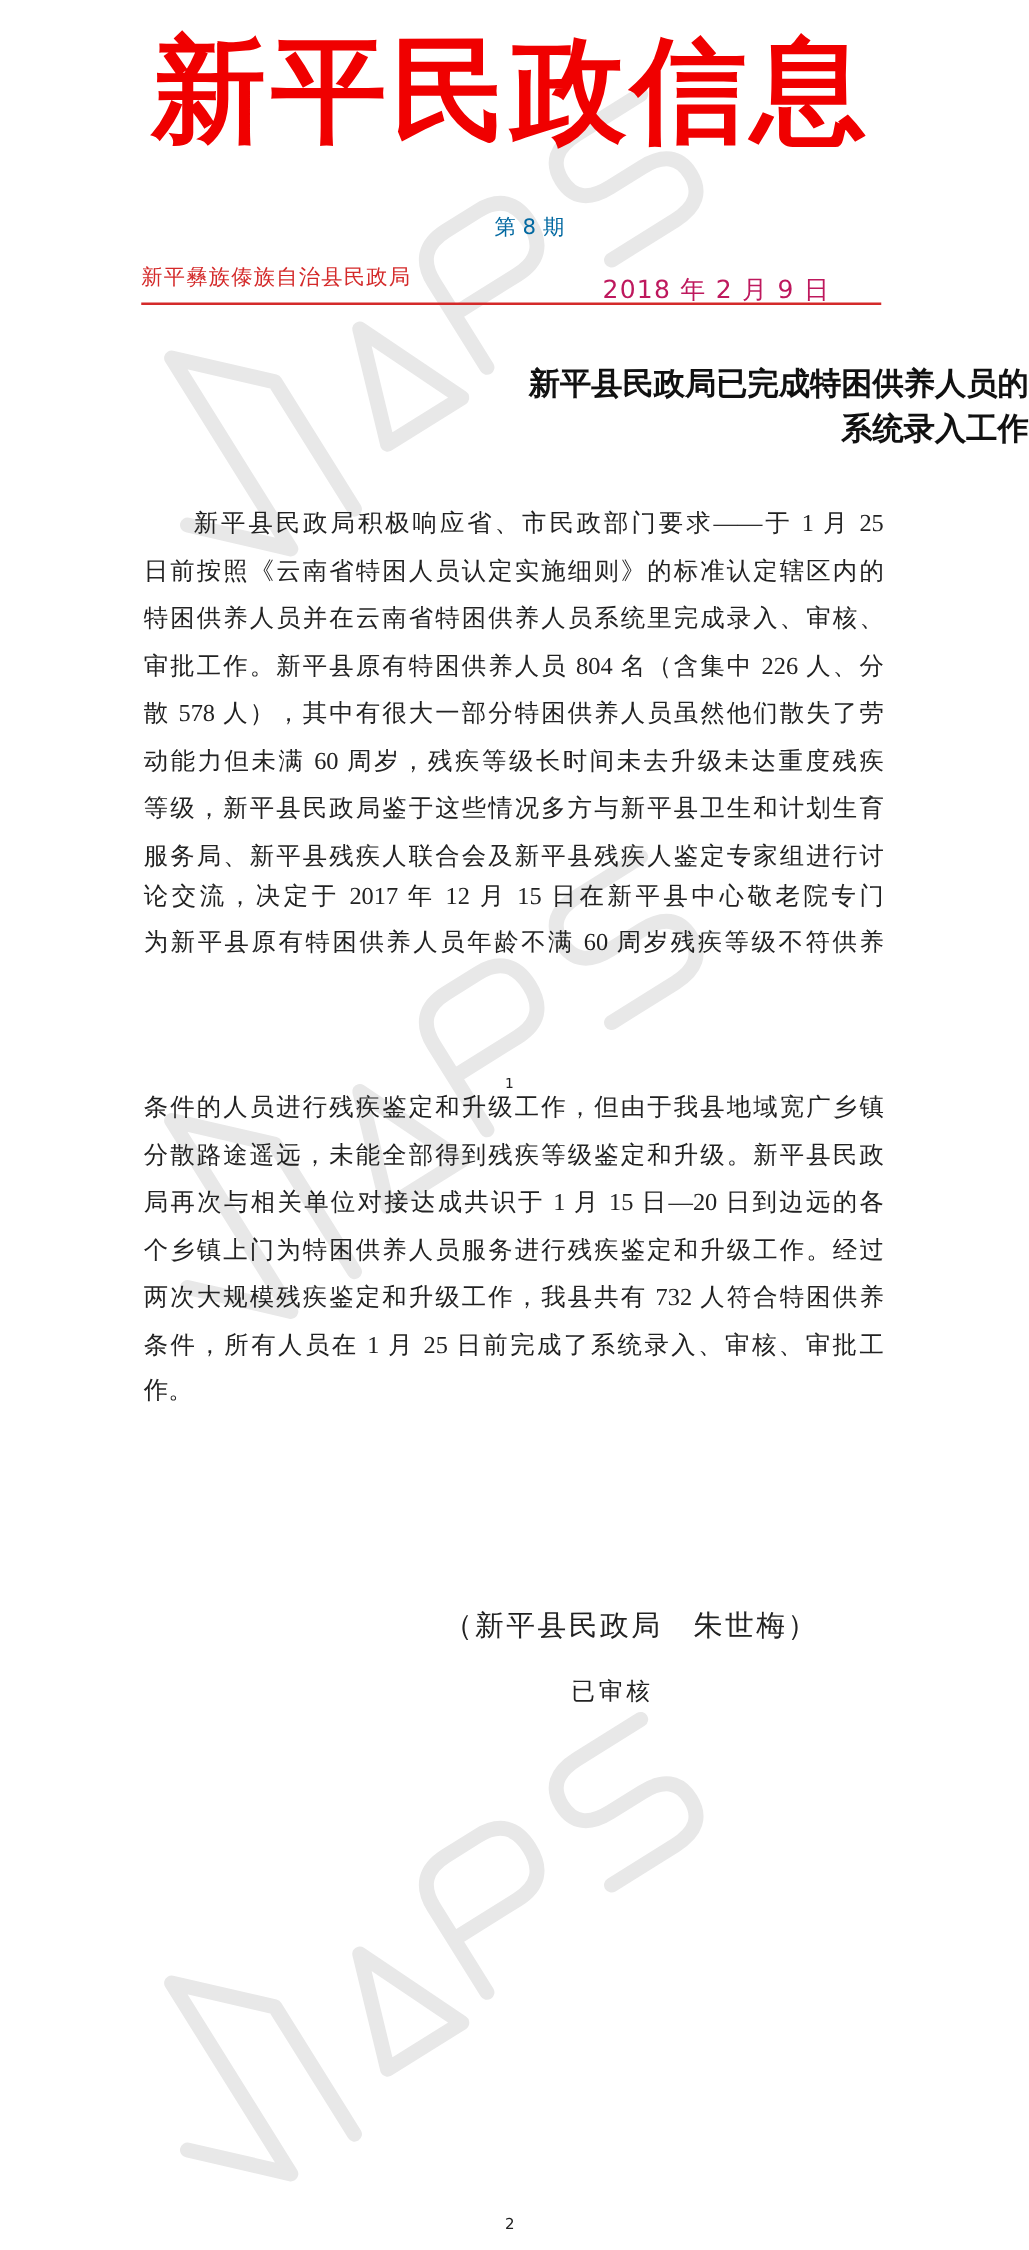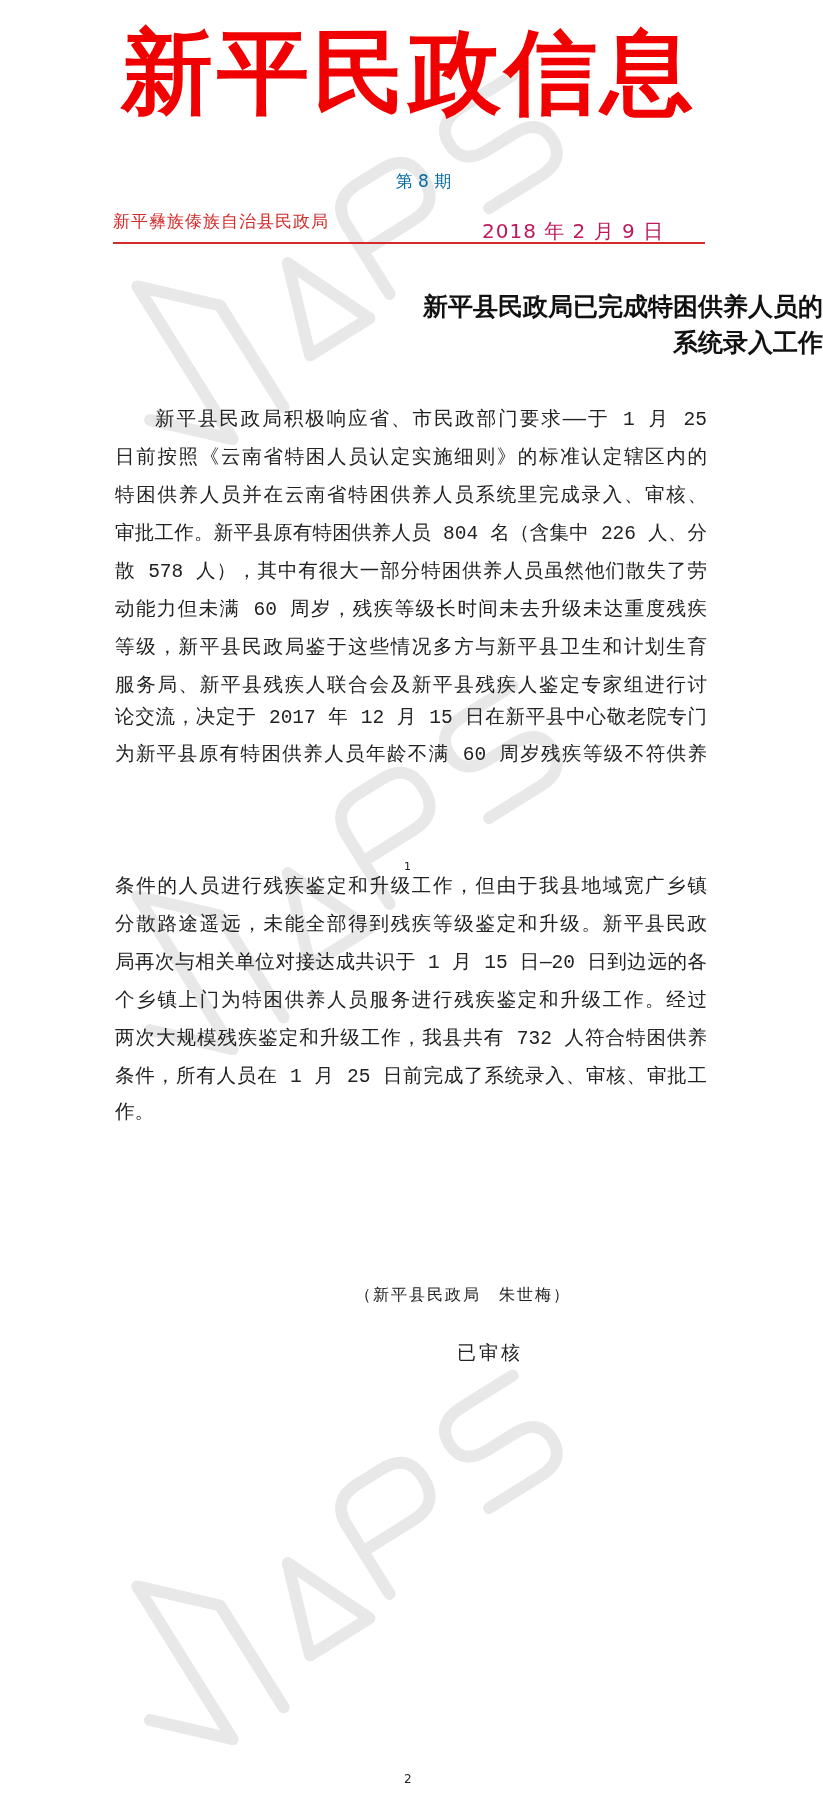--- a/index.html
+++ b/index.html
@@ -18,27 +18,27 @@
          font-family: "DejaVu Serif", "Liberation Serif", serif; }
   .date { left: 482px; top: 218px; font-size: 20px; color: #be185d; letter-spacing: 1px; }
   .rule { left: 113px; top: 242px; width: 592px; height: 2px; background: #d42a2a; }
 
   .headline { left: 0; width: 823px; text-align: right; font-size: 25px; font-weight: bold;
               font-family: "DejaVu Serif", "Liberation Serif", serif; color: #111; }
   .h1 { top: 290px; }
   .h2 { top: 326px; }
 
   .line { left: 115px; width: 592px; font-size: 19.5px; color: #222;
-          font-family: Liberation Mono, monospace;
+          font-family: Liberation Serif, serif;
           text-align: justify; text-align-last: justify; letter-spacing: 0px; height: 26px; line-height: 26px; }
   .line.indent { left: 155px; width: 552px; }
   .line.last { text-align-last: left; }
 
   .footnote { left: 404px; top: 860px; font-size: 11px; color: #222; }
-  .signature { left: 355px; top: 1285px; font-size: 16px; color: #222; letter-spacing: 2px; }
+  .signature { left: 355px; top: 1285px; font-size: 23px; color: #222; letter-spacing: 2px; }
   .reviewed { left: 457px; top: 1340px; font-size: 19px; color: #222; letter-spacing: 3px; }
   .pagenum { left: 404px; top: 1772px; font-size: 12px; color: #222; }
 </style>
 </head>
 <body>
 
 <svg class="watermark" width="823" height="1800" viewBox="0 0 823 1800">
   <g fill="none" stroke="#e8e8e8" stroke-width="12" stroke-linecap="round" stroke-linejoin="round">
     <g transform="translate(150,420) rotate(-32)">
       <path d="M0 0 L60 60 L60 -120 L120 -60 L120 60"></path>

